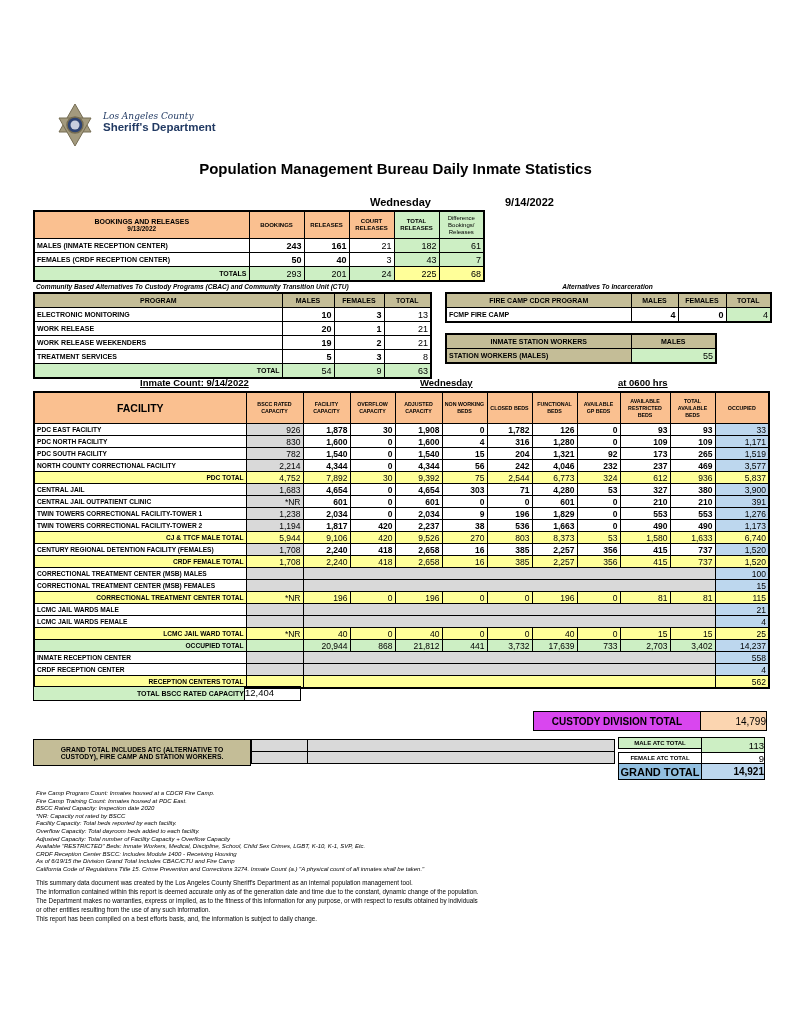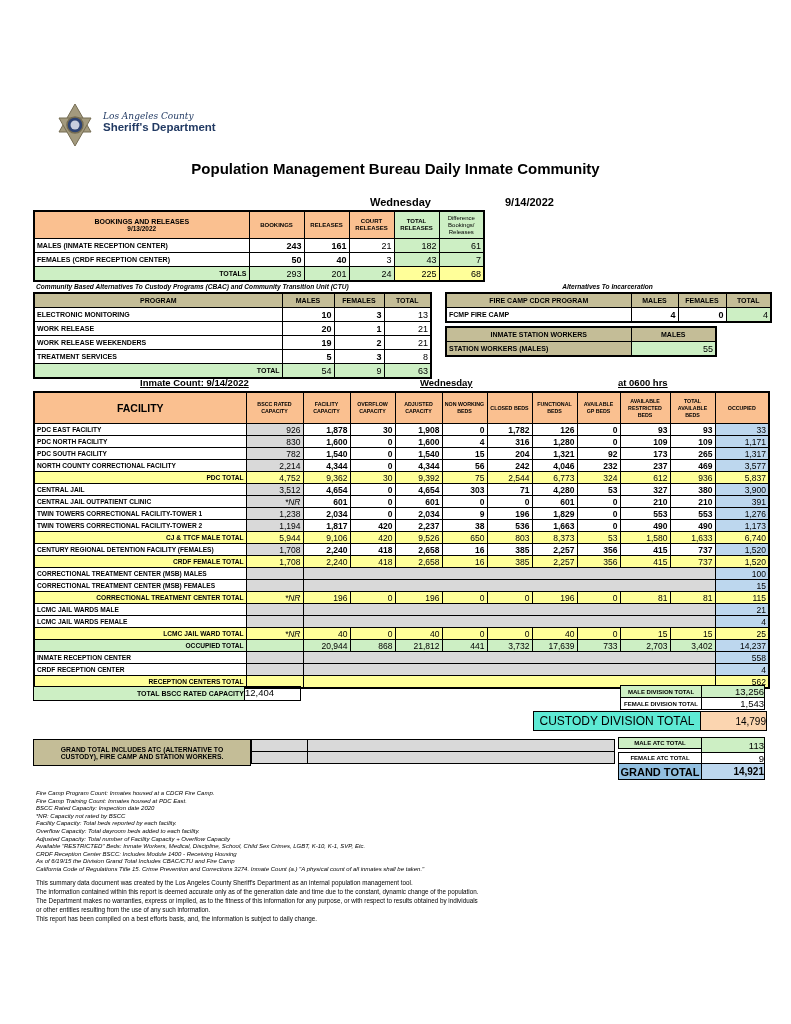--- a/index.html
+++ b/index.html
@@ -20,38 +20,38 @@
   .hdr{font-size:6px;font-weight:bold;text-align:center;white-space:normal;line-height:7px;}
   
   .bk{position:absolute;left:33px;top:210px;width:450px;}
   .bk th{height:26px;}
   
   .sec-title{position:absolute;font-size:6.6px;font-weight:bold;font-style:italic;}
   .cb{position:absolute;left:33px;top:292px;width:397px;}
   .cb th{height:13px;font-size:6.5px;}
   .fc{position:absolute;left:445px;top:292px;width:325px;}
   .fc th{height:13px;font-size:6.5px;}
-  .sw{position:absolute;left:445px;top:326px;width:270px;}
+  .sw{position:absolute;left:445px;top:333px;width:270px;}
   .sw th{height:13px;font-size:6.5px;}
   
   .fac{position:absolute;left:33px;top:391px;width:735px;}
   .fac th{height:30px;}
   .fac td{height:11px;}
   .fac-h{font-size:10.5px;font-weight:bold;text-align:center;}
   .flbl{font-size:6.6px;font-weight:bold;}
   .bscc{background:#D9D9D9;}
-  .nr{font-size:5.5px;font-style:italic;text-align:right;}
+  .nr{font-size:5.5px;text-align:right;}
   .big{font-size:9.5px;}
   .fac .num{font-size:8.5px;}
   
   .abs{position:absolute;}
   .cellbox{border:1px solid #000;display:flex;align-items:center;overflow:hidden;box-sizing:border-box;}
   .minilbl{font-size:6px;font-weight:bold;text-align:center;}
   .minival{font-size:8.8px;text-align:right;}
-  .custody-lbl{font-size:12px;font-weight:normal;text-align:center;background:#5eead4;}
+  .custody-lbl{font-size:10px;font-weight:bold;text-align:center;background:#d946ef;}
   .grand-lbl{font-size:11px;font-weight:bold;text-align:center;background:#92BFE0;}
   .notes{position:absolute;left:36px;top:790px;font-size:6px;font-style:italic;line-height:7.6px;}
   .disc{position:absolute;left:36px;top:878px;font-size:6.3px;line-height:9px;}
   .title{position:absolute;top:160px;left:0;width:100%;text-align:center;font-size:15px;font-weight:bold;}
   .daterow{position:absolute;top:196px;left:0;width:100%;font-size:11px;font-weight:bold;}
   .countrow{position:absolute;top:377px;left:0;width:100%;font-size:9.5px;font-weight:bold;}
   .u{text-decoration:underline;}
   .logo{position:absolute;top:103px;left:55px;display:flex;align-items:flex-start;}
   .logo-txt{margin-left:8px;margin-top:8px;color:#223a63;}
   .logo-l1{font-family:"DejaVu Serif",serif;font-style:italic;font-size:9px;}
@@ -68,21 +68,21 @@
       <polygon points="20,43 4,15 36,15" fill="#a39a7e" stroke="#756c52" stroke-width="1"></polygon>
       <circle cx="20" cy="22" r="8" fill="#2d4373" stroke="#756c52" stroke-width="1.5"></circle>
       <circle cx="20" cy="22" r="4.5" fill="#c7cede"></circle>
     </svg>
     <div class="logo-txt">
       <div class="logo-l1">Los Angeles County</div>
       <div class="logo-l2">Sheriff's Department</div>
     </div>
   </div>
 
-  <div class="title">Population Management Bureau Daily Inmate Community</div>
+  <div class="title">Population Management Bureau Daily Inmate Statistics</div>
 
   <div class="daterow">
     <span style="position:absolute;left:370px;">Wednesday</span>
     <span style="position:absolute;left:505px;">9/14/2022</span>
   </div>
 
   <table class="bk outer">
     <colgroup>
         <col style="width:215px">
         <col style="width:55px">
@@ -298,53 +298,53 @@
           <td class="num bscc">782</td>
           <td class="num b">1,540</td>
           <td class="num b">0</td>
           <td class="num b">1,540</td>
           <td class="num b">15</td>
           <td class="num b">204</td>
           <td class="num b">1,321</td>
           <td class="num b">92</td>
           <td class="num b">173</td>
           <td class="num b">265</td>
-          <td class="num blue">1,317</td>
+          <td class="num blue">1,519</td>
         </tr>
         <tr>
           <td class="flbl">NORTH COUNTY CORRECTIONAL FACILITY</td>
           <td class="num bscc">2,214</td>
           <td class="num b">4,344</td>
           <td class="num b">0</td>
           <td class="num b">4,344</td>
           <td class="num b">56</td>
           <td class="num b">242</td>
           <td class="num b">4,046</td>
           <td class="num b">232</td>
           <td class="num b">237</td>
           <td class="num b">469</td>
           <td class="num blue">3,577</td>
         </tr>
         <tr>
           <td class="flbl right yellow">PDC TOTAL</td>
           <td class="num yellow">4,752</td>
-          <td class="num yellow">9,362</td>
+          <td class="num yellow">7,892</td>
           <td class="num yellow">30</td>
           <td class="num yellow">9,392</td>
           <td class="num yellow">75</td>
           <td class="num yellow">2,544</td>
           <td class="num yellow">6,773</td>
           <td class="num yellow">324</td>
           <td class="num yellow">612</td>
           <td class="num yellow">936</td>
           <td class="num yellow">5,837</td>
         </tr>
         <tr>
           <td class="flbl">CENTRAL JAIL</td>
-          <td class="num bscc">3,512</td>
+          <td class="num bscc">1,683</td>
           <td class="num b">4,654</td>
           <td class="num b">0</td>
           <td class="num b">4,654</td>
           <td class="num b">303</td>
           <td class="num b">71</td>
           <td class="num b">4,280</td>
           <td class="num b">53</td>
           <td class="num b">327</td>
           <td class="num b">380</td>
           <td class="num blue">3,900</td>
@@ -390,21 +390,21 @@
           <td class="num b">490</td>
           <td class="num b">490</td>
           <td class="num blue">1,173</td>
         </tr>
         <tr>
           <td class="flbl right yellow">CJ &amp; TTCF MALE TOTAL</td>
           <td class="num yellow">5,944</td>
           <td class="num yellow">9,106</td>
           <td class="num yellow">420</td>
           <td class="num yellow">9,526</td>
-          <td class="num yellow">650</td>
+          <td class="num yellow">270</td>
           <td class="num yellow">803</td>
           <td class="num yellow">8,373</td>
           <td class="num yellow">53</td>
           <td class="num yellow">1,580</td>
           <td class="num yellow">1,633</td>
           <td class="num yellow">6,740</td>
         </tr>
         <tr>
           <td class="flbl">CENTURY REGIONAL DETENTION FACILITY (FEMALES)</td>
           <td class="num bscc">1,708</td>
@@ -522,38 +522,20 @@
 
   <div class="abs" style="left:33px;top:686px;display:flex;">
     <div class="cellbox green" style="width:212px;height:15px;justify-content:flex-end;">
         <span class="lbl">TOTAL BSCC RATED CAPACITY</span>
       </div>
     <div class="cellbox" style="width:57px;height:15px;justify-content:flex-start;margin-left:-1px;">
         <span class="num" style="font-size:9.5px;">12,404</span>
       </div>
   </div>
 
-  <div class="abs" style="left:620px;top:685px;">
-    <div style="display:flex;">
-      <div class="cellbox green minilbl" style="width:82px;height:13px;justify-content:center;">
-          <span>MALE DIVISION TOTAL</span>
-        </div>
-      <div class="cellbox green" style="width:64px;height:13px;justify-content:flex-end;margin-left:-1px;">
-          <span class="minival" style="font-size:9.5px;">13,256</span>
-        </div>
-    </div>
-    <div style="display:flex;margin-top:-1px;">
-      <div class="cellbox minilbl" style="width:82px;height:13px;justify-content:center;">
-          <span>FEMALE DIVISION TOTAL</span>
-        </div>
-      <div class="cellbox" style="width:64px;height:13px;justify-content:flex-end;margin-left:-1px;">
-          <span class="minival" style="font-size:9.5px;">1,543</span>
-        </div>
-    </div>
-  </div>
 
   <div class="abs" style="left:533px;top:711px;display:flex;">
     <div class="cellbox custody-lbl" style="width:168px;height:20px;justify-content:center;border-width:1.5px;">
         <span>CUSTODY DIVISION TOTAL</span>
       </div>
     <div class="cellbox" style="width:67px;height:20px;justify-content:flex-end;margin-left:-1px;border-width:1.5px;background:#FBD5B0;">
         <span class="minival" style="font-size:10px;">14,799</span>
       </div>
   </div>
 

